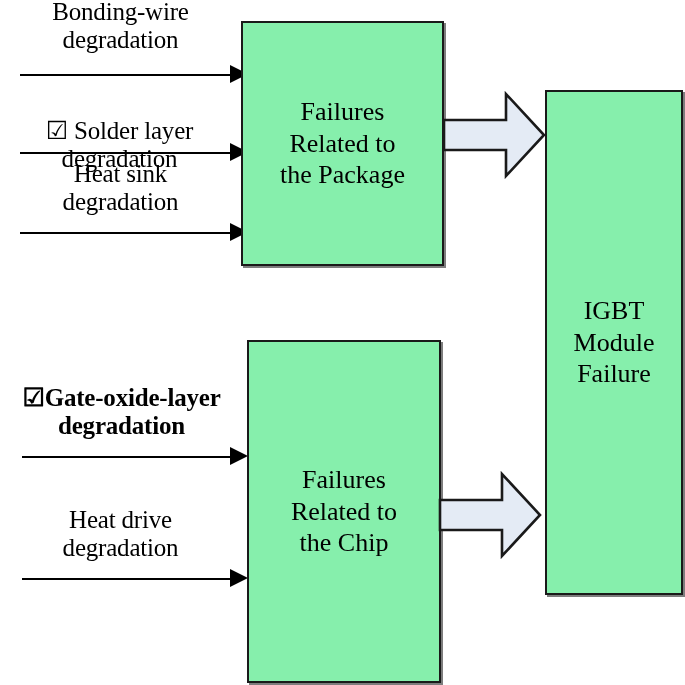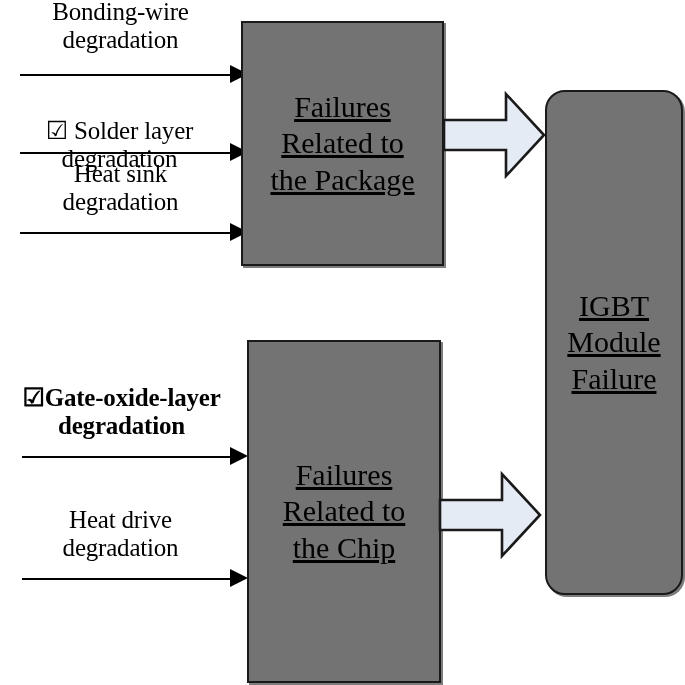--- a/index.html
+++ b/index.html
@@ -48,29 +48,28 @@
     border-top: 9.5px solid transparent;
     border-bottom: 9.5px solid transparent;
     border-left: 18px solid #000;
   }
 
   
   .proc-box {
     position: absolute;
     box-sizing: border-box;
     border: 2.2px solid #1a1a1a;
-    background: #737373;
+    background: #86efac;
     display: flex;
     align-items: center;
     justify-content: center;
     text-align: center;
-    font-size: 30px;
+    font-size: 26px;
     line-height: 1.22;
     white-space: pre-line;
-    text-decoration: underline;
   }
   .proc-box.shadowed {
     box-shadow: 2px 2px 0 0 #7d7d7d;
   }
 
   
   .block-arrow {
     position: absolute;
   }
   .block-arrow svg {
@@ -126,21 +125,21 @@
   </div>
 
   <div class="proc-box shadowed" style="left:241px; top:21px; width:203px; height:245px;">Failures
 Related to
 the Package</div>
 
   <div class="proc-box shadowed" style="left:247px; top:340px; width:194px; height:343px;">Failures
 Related to
 the Chip</div>
 
-  <div class="proc-box shadowed" style="left:545px; top:90px; width:138px; height:505px;border-radius:20px;">IGBT
+  <div class="proc-box shadowed" style="left:545px; top:90px; width:138px; height:505px;">IGBT
 Module
 Failure</div>
 
   <div class="block-arrow" style="left:444px; top:92px; width:102px; height:86px;">
     <svg viewBox="0 0 102 86" preserveAspectRatio="none">
       <polygon points="0,28 62,28 62,2 100,43 62,84 62,58 0,58" fill="#e4ebf5" stroke="#1a1a1a" stroke-width="2.6" stroke-linejoin="miter"></polygon>
     </svg>
   </div>
 
   <div class="block-arrow" style="left:440px; top:472px; width:102px; height:86px;">

